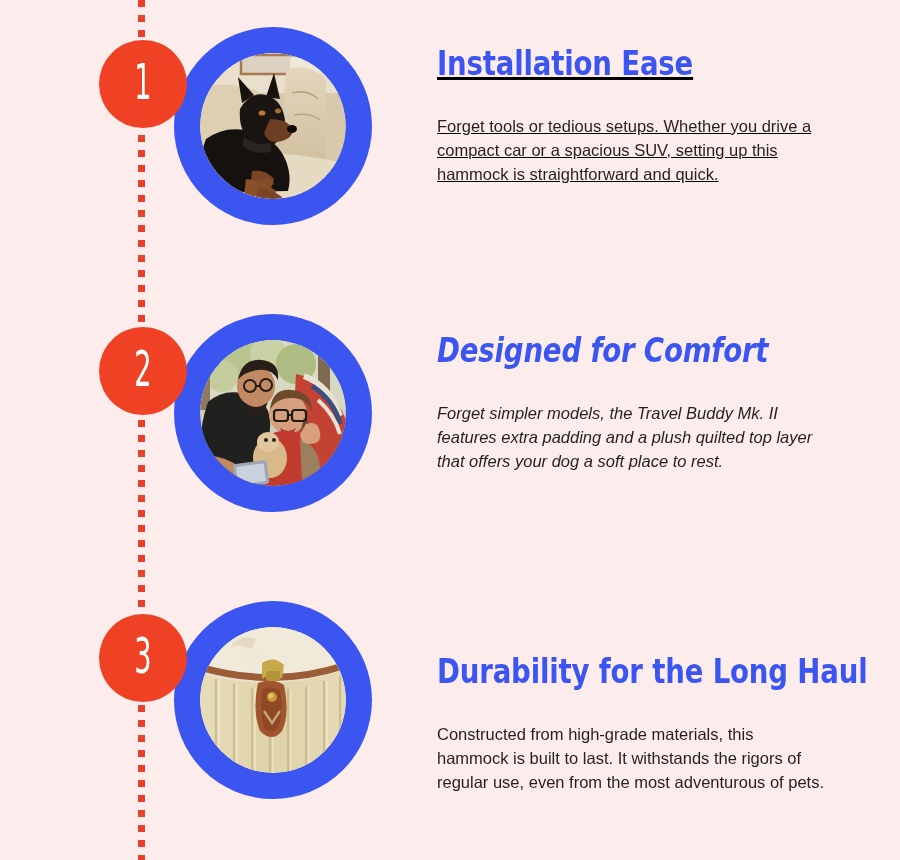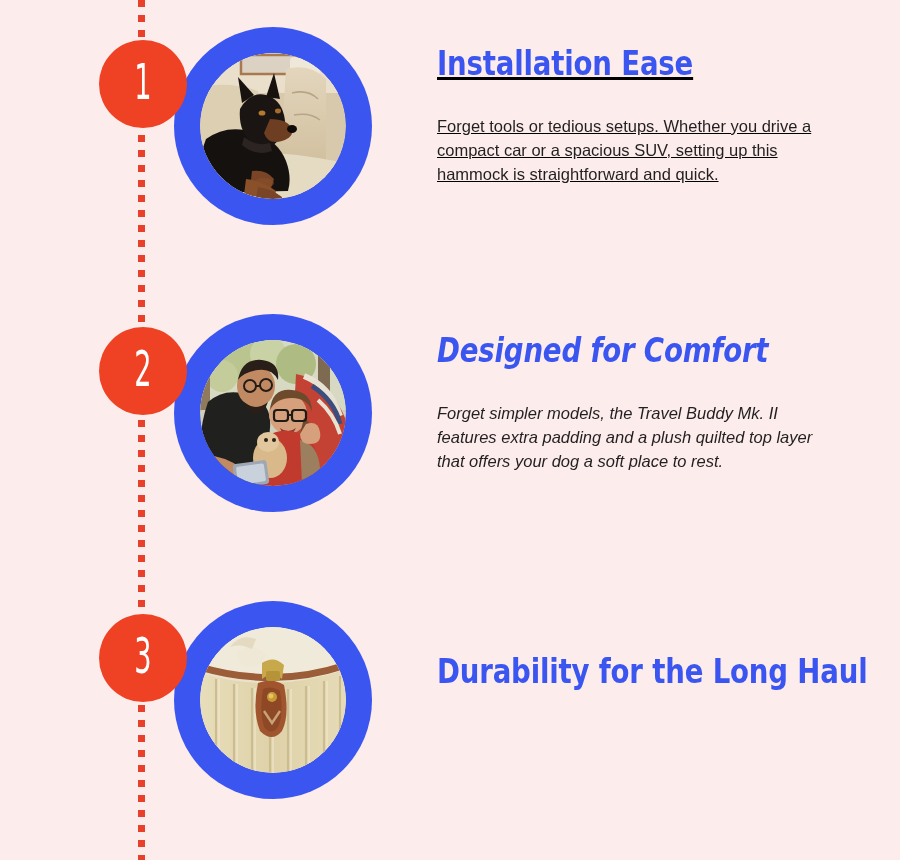--- a/index.html
+++ b/index.html
@@ -304,14 +304,15 @@
 
           <path d="M36 26 q16 -14 30 2 q-4 10 -14 12 q-12 2 -16 -14z" fill="#EFE8D6"></path>
           <path d="M30 20 q10 -14 26 -8 l-4 10 q-12 -6 -22 -2z" fill="#E4DAC2"></path>
         </g>
       </svg>
     </div>
   </div>
 
   <div class="text-col">
     <div class="step-title">Durability for the Long Haul</div>
+    <div class="step-body">Constructed from high-grade materials, this hammock is built to last. It withstands the rigors of regular use, even from the most adventurous of pets.</div>
   </div>
 </div>
 
 </body></html>

